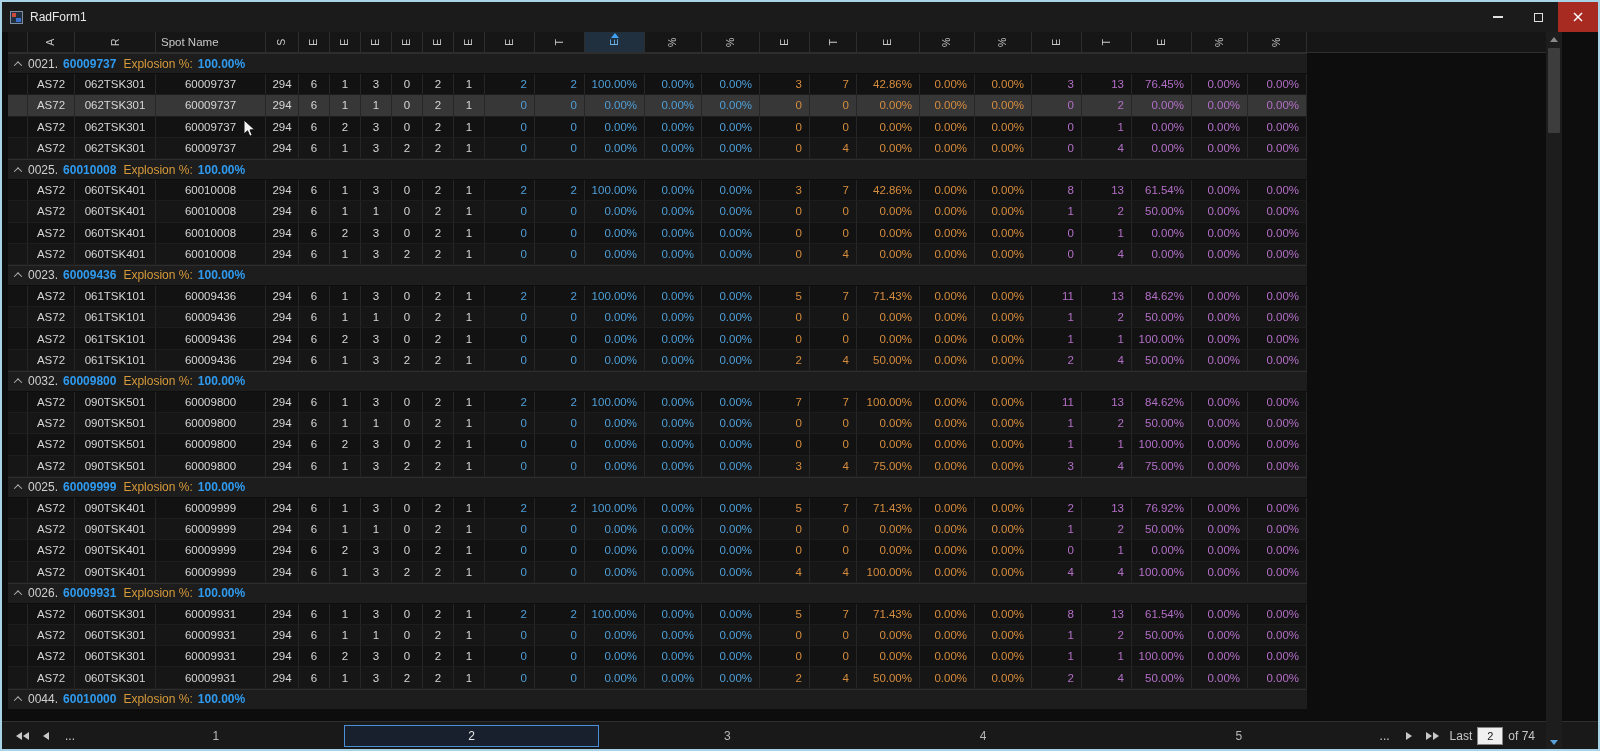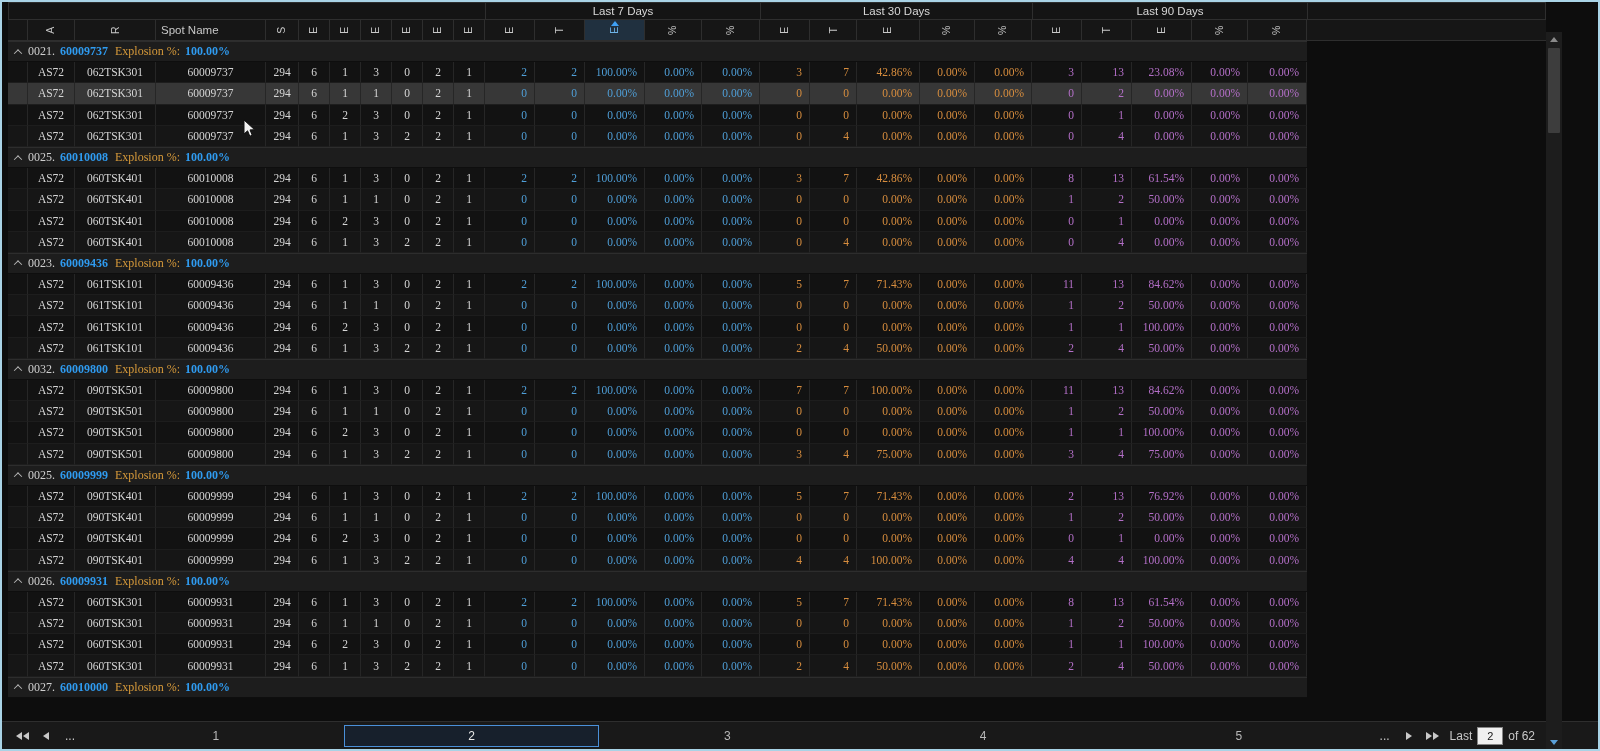--- a/index.html
+++ b/index.html
@@ -27,21 +27,21 @@
   .hdr-row{height:21px;display:flex;margin-right:52px;flex:0 0 auto;}
   .hc{background:#161616;border-right:1px solid #2e2e2e;border-bottom:1px solid #2e2e2e;
     display:flex;align-items:center;justify-content:center;position:relative;color:#c8c8c8;overflow:hidden;}
   .hc .rot{transform:rotate(-90deg);font-size:10.5px;display:block;line-height:1;}
   .hc.spot{justify-content:flex-start;padding-left:5px;font-size:11.5px;}
   .hc.sorted{background:#20303f;}
   .hc.sorted .rot{color:#6db3e8;}
   .sort-arrow{position:absolute;top:1px;left:50%;margin-left:-4px;width:0;height:0;
     border-left:4px solid transparent;border-right:4px solid transparent;border-bottom:5px solid #3fa0f5;}
   .hdr-fill{flex:1;background:#161616;border-bottom:1px solid #2e2e2e;}
-  .rows{flex:1;overflow:hidden;position:relative;font-family:Liberation Serif, serif;}
+  .rows{flex:1;overflow:hidden;position:relative;}
   .grow{width:1299px;height:21.2px;background:#1d1d1d;border-top:1px solid #2d2d2d;border-bottom:1px solid #0e0e0e;
     display:flex;align-items:center;font-size:12px;}
   .chev-box{width:20px;display:flex;justify-content:center;flex:0 0 auto;}
   .chev{width:6px;height:6px;border-left:1.6px solid #b5b5b5;border-top:1.6px solid #b5b5b5;transform:rotate(45deg) translate(1px,1px);}
   .g-num{color:#cfcfcf;margin-right:5px;}
   .g-spot{color:#2f9bf0;font-weight:bold;margin-right:7px;}
   .g-label{color:#d79a3a;margin-right:5px;}
   .g-pct{color:#2f9bf0;font-weight:bold;}
   .row{width:1299px;height:21.2px;display:flex;background:#121212;}
   .row.alt{background:#161616;}
@@ -73,29 +73,43 @@
   .pg-label{color:#c8c8c8;font-size:12px;margin:0 5px;white-space:nowrap;}
   .pg-input{width:26px;height:18px;background:#f0f0f0;border:1px solid #858585;color:#151515;font-size:11px;
     text-align:center;font-family:"Liberation Sans",sans-serif;}
   .cursor{position:absolute;left:241px;top:117px;z-index:50;}
 </style>
 </head>
 <body>
 
 <div class="window">
 
+  <div class="titlebar">
+    <span class="app-icon">
+        <span class="p1"></span>
+        <span class="p2"></span>
+      </span>
+    <span class="title">RadForm1</span>
+    <div class="win-btns">
+      <div class="win-btn">
+          <span class="ic-min"></span>
+        </div>
+      <div class="win-btn">
+          <span class="ic-max"></span>
+        </div>
+      <div class="win-btn close">
+        <svg width="10" height="10" viewBox="0 0 10 10">
+          <line x1="1" y1="1" x2="9" y2="9" stroke="#ffffff" stroke-width="1.4"></line>
+          <line x1="9" y1="1" x2="1" y2="9" stroke="#ffffff" stroke-width="1.4"></line>
+        </svg>
+      </div>
+    </div>
+  </div>
 
   <div class="gridbody">
-    <div class="band-row">
-      <div class="band-spacer"></div>
-      <div class="band" style="width: 275px;">Last 7 Days</div>
-      <div class="band" style="width: 272px;">Last 30 Days</div>
-      <div class="band" style="width: 275px;">Last 90 Days</div>
-      <div class="band-fill"></div>
-    </div>
     <div class="hdr-row" id="hdrRow">
         <div class="hc" style="width: 20px;"></div>
         <div class="hc" style="width: 47px;">
           <span class="rot">A</span>
         </div>
         <div class="hc" style="width: 81px;">
           <span class="rot">R</span>
         </div>
         <div class="hc spot" style="width: 110px;">
           <span>Spot Name</span>
@@ -196,21 +210,21 @@
           <div class="c b7 num" style="width: 60px;">100.00%</div>
           <div class="c b7 num" style="width: 57px;">0.00%</div>
           <div class="c b7 num" style="width: 58px;">0.00%</div>
           <div class="c b30 num" style="width: 50px;">3</div>
           <div class="c b30 num" style="width: 47px;">7</div>
           <div class="c b30 num" style="width: 63px;">42.86%</div>
           <div class="c b30 num" style="width: 55px;">0.00%</div>
           <div class="c b30 num" style="width: 57px;">0.00%</div>
           <div class="c b90 num" style="width: 50px;">3</div>
           <div class="c b90 num" style="width: 50px;">13</div>
-          <div class="c b90 num" style="width: 60px;">23.08%</div>
+          <div class="c b90 num" style="width: 60px;">76.45%</div>
           <div class="c b90 num" style="width: 56px;">0.00%</div>
           <div class="c b90 num" style="width: 59px;">0.00%</div>
         </div>
         <div class="row alt hovered">
           <div class="c" style="width: 20px;"></div>
           <div class="c" style="width: 47px;">AS72</div>
           <div class="c" style="width: 81px;">062TSK301</div>
           <div class="c" style="width: 110px;">60009737</div>
           <div class="c" style="width: 33px;">294</div>
           <div class="c" style="width: 31px;">6</div>
@@ -893,21 +907,21 @@
           <div class="c b90 num" style="width: 50px;">2</div>
           <div class="c b90 num" style="width: 50px;">4</div>
           <div class="c b90 num" style="width: 60px;">50.00%</div>
           <div class="c b90 num" style="width: 56px;">0.00%</div>
           <div class="c b90 num" style="width: 59px;">0.00%</div>
         </div>
         <div class="grow">
           <div class="chev-box">
             <div class="chev"></div>
           </div>
-          <span class="g-num">0027.</span>
+          <span class="g-num">0044.</span>
           <span class="g-spot">60010000</span>
           <span class="g-label">Explosion %:</span>
           <span class="g-pct">100.00%</span>
         </div>
       </div>
   </div>
 
   <div class="pager">
     <div class="pg-btn">
         <span class="tri-l"></span>
@@ -927,21 +941,21 @@
     <div class="pg-btn">...</div>
     <div class="pg-btn">
         <span class="tri-r"></span>
       </div>
     <div class="pg-btn">
         <span class="tri-r"></span>
         <span class="tri-r"></span>
       </div>
     <span class="pg-label">Last</span>
     <input class="pg-input" value="2" style="">
-    <span class="pg-label">of 62</span>
+    <span class="pg-label">of 74</span>
   </div>
 
   <div class="vscroll">
     <div class="sb-btn">
         <span class="tri-up"></span>
       </div>
     <div class="sb-track">
       <div class="sb-thumb"></div>
     </div>
     <div class="sb-btn">

